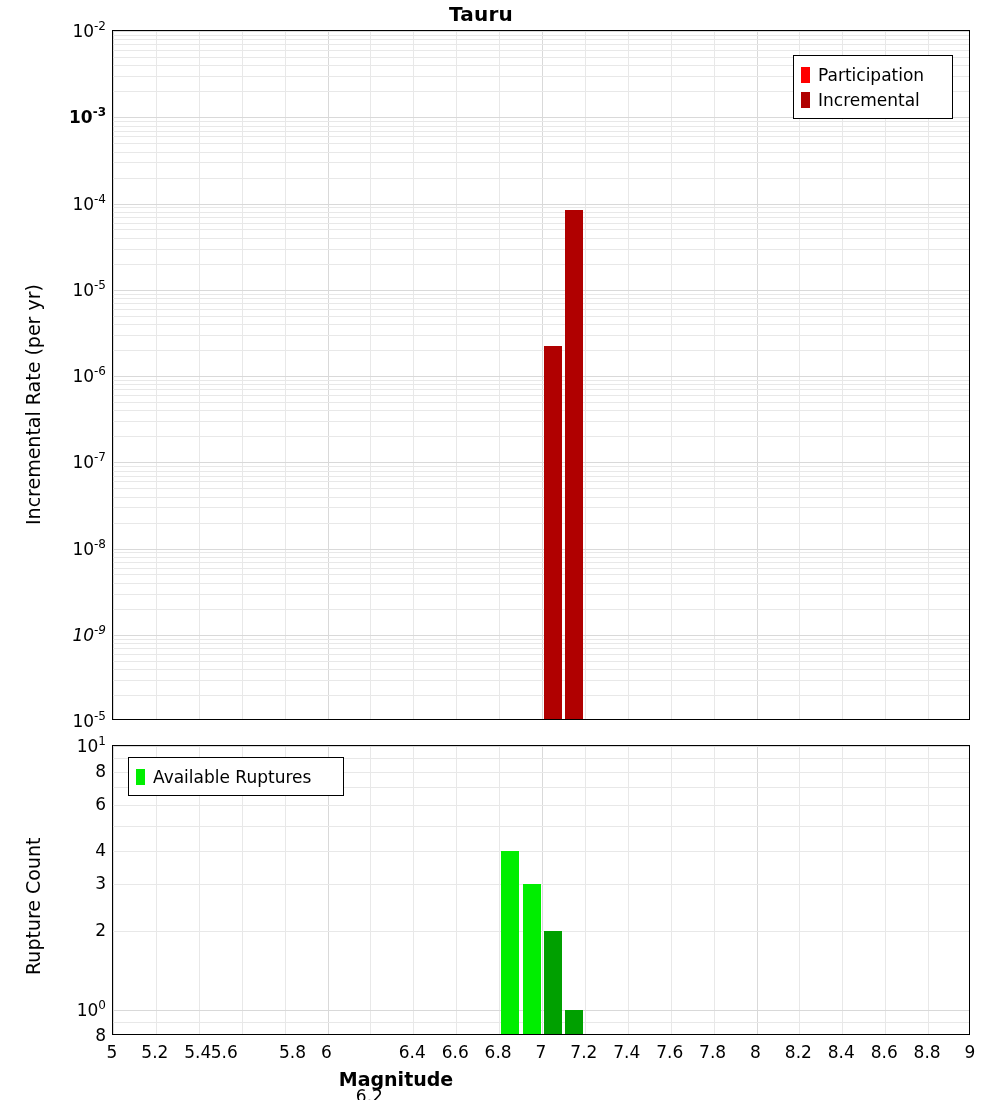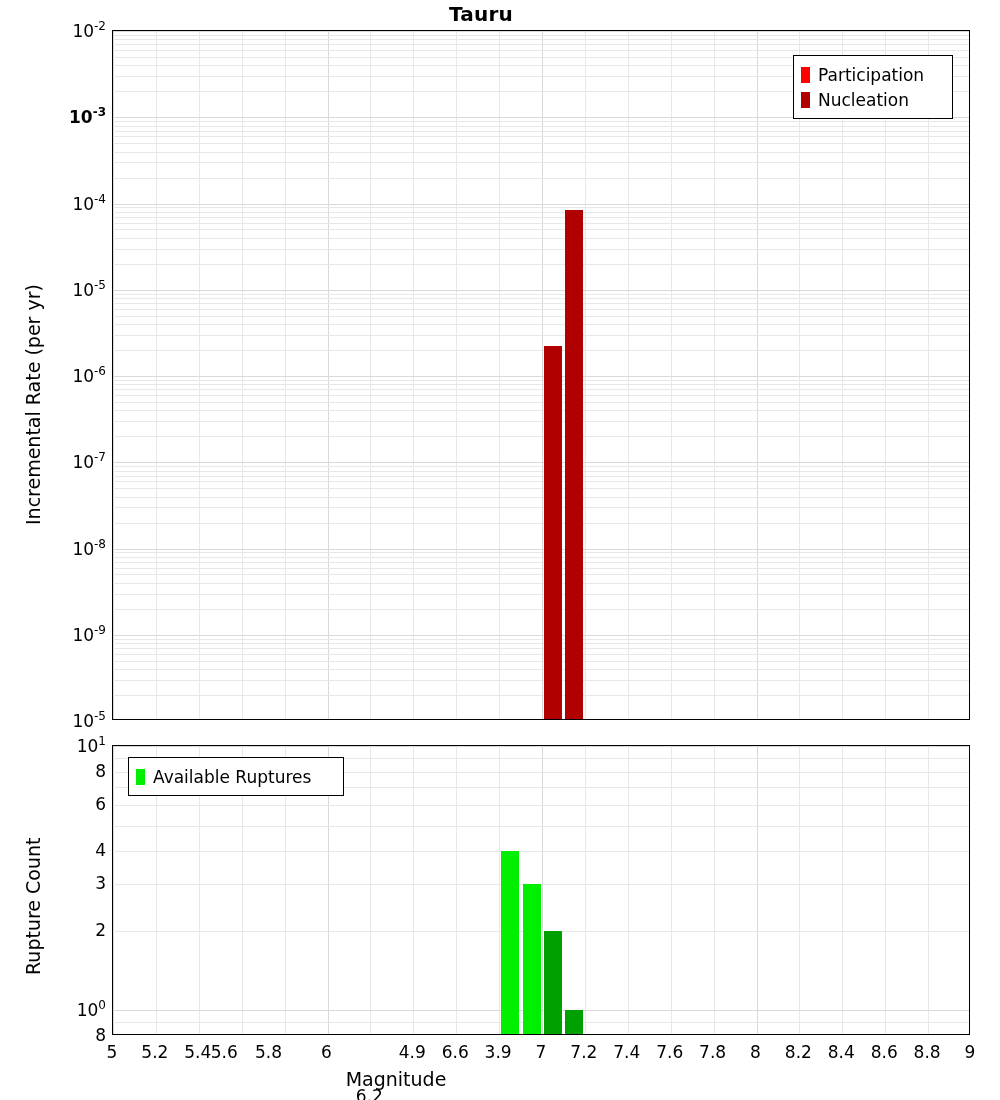--- a/index.html
+++ b/index.html
@@ -230,34 +230,34 @@
   </div>
 
   <div id="yticks-top">
       <div class="tick-label ytick-top" style="left: 30px; width: 76px; top: 30px;">10<span class="sup">-2</span></div>
       <div class="tick-label ytick-top" style="left: 30px; width: 76px; top: 116.25px; font-weight: bold;">10<span class="sup">-3</span></div>
       <div class="tick-label ytick-top" style="left: 30px; width: 76px; top: 202.5px;">10<span class="sup">-4</span></div>
       <div class="tick-label ytick-top" style="left: 30px; width: 76px; top: 288.75px;">10<span class="sup">-5</span></div>
       <div class="tick-label ytick-top" style="left: 30px; width: 76px; top: 375px;">10<span class="sup">-6</span></div>
       <div class="tick-label ytick-top" style="left: 30px; width: 76px; top: 461.25px;">10<span class="sup">-7</span></div>
       <div class="tick-label ytick-top" style="left: 30px; width: 76px; top: 547.5px;">10<span class="sup">-8</span></div>
-      <div class="tick-label ytick-top" style="left: 30px; width: 76px; top: 633.75px;">10<span class="sup">-9</span></div>
+      <div class="tick-label ytick-top" style="left: 30px; width: 76px; top: 633.75px; font-style: italic;">10<span class="sup">-9</span></div>
       <div class="tick-label ytick-top" style="left: 30px; width: 76px; top: 720px;">10<span class="sup">-5</span></div>
     </div>
 
   <div class="axis-title vertical" style="left:22px; top:525px;">Incremental Rate (per yr)</div>
 
   <div class="legend" id="legend-top" style="left:793px; top:55px; width:160px;">
       <div class="legend-row">
         <span class="legend-swatch" style="background: rgb(255, 0, 0);"></span>
         <span class="legend-text">Participation</span>
       </div>
       <div class="legend-row">
         <span class="legend-swatch" style="background: rgb(176, 0, 0);"></span>
-        <span class="legend-text">Nucleation</span>
+        <span class="legend-text">Incremental</span>
       </div>
     </div>
 
   <div class="plot" id="plot-bottom" style="left:112px; top:745px; width:858px; height:290px;">
     <div class="gridlayer" id="grid-bottom">
         <div class="gl-v major" style="left: 0px;"></div>
         <div class="gl-v" style="left: 43px;"></div>
         <div class="gl-v" style="left: 86px;"></div>
         <div class="gl-v" style="left: 129px;"></div>
         <div class="gl-v" style="left: 172px;"></div>
@@ -314,34 +314,34 @@
         <span class="legend-swatch" style="background: rgb(0, 238, 0);"></span>
         <span class="legend-text">Available Ruptures</span>
       </div>
     </div>
 
   <div id="xticks">
       <div class="tick-label" style="left: 82px; width: 60px; text-align: center; top: 1042px;">5</div>
       <div class="tick-label" style="left: 124.9px; width: 60px; text-align: center; top: 1042px;">5.2</div>
       <div class="tick-label" style="left: 167.8px; width: 60px; text-align: center; top: 1042px;">5.4</div>
       <div class="tick-label" style="left: 210.7px; width: 60px; text-align: left; top: 1042px;">5.6</div>
-      <div class="tick-label" style="left: 255px; width: 60px; text-align: left; top: 1042px;">5.8</div>
+      <div class="tick-label" style="left: 246px; width: 60px; text-align: right; top: 1042px;">5.8</div>
       <div class="tick-label" style="left: 296.5px; width: 60px; text-align: center; top: 1042px;">6</div>
       <div class="tick-label" style="left: 339.4px; width: 60px; text-align: center; top: 1042px; margin-top: 44px;">6.2</div>
-      <div class="tick-label" style="left: 382.3px; width: 60px; text-align: center; top: 1042px;">4.9</div>
+      <div class="tick-label" style="left: 382.3px; width: 60px; text-align: center; top: 1042px;">6.4</div>
       <div class="tick-label" style="left: 425.2px; width: 60px; text-align: center; top: 1042px;">6.6</div>
-      <div class="tick-label" style="left: 468.1px; width: 60px; text-align: center; top: 1042px;">3.9</div>
+      <div class="tick-label" style="left: 468.1px; width: 60px; text-align: center; top: 1042px;">6.8</div>
       <div class="tick-label" style="left: 511px; width: 60px; text-align: center; top: 1042px;">7</div>
       <div class="tick-label" style="left: 553.9px; width: 60px; text-align: center; top: 1042px;">7.2</div>
       <div class="tick-label" style="left: 596.8px; width: 60px; text-align: center; top: 1042px;">7.4</div>
       <div class="tick-label" style="left: 639.7px; width: 60px; text-align: center; top: 1042px;">7.6</div>
       <div class="tick-label" style="left: 682.6px; width: 60px; text-align: center; top: 1042px;">7.8</div>
       <div class="tick-label" style="left: 725.5px; width: 60px; text-align: center; top: 1042px;">8</div>
       <div class="tick-label" style="left: 768.4px; width: 60px; text-align: center; top: 1042px;">8.2</div>
       <div class="tick-label" style="left: 811.3px; width: 60px; text-align: center; top: 1042px;">8.4</div>
       <div class="tick-label" style="left: 854.2px; width: 60px; text-align: center; top: 1042px;">8.6</div>
       <div class="tick-label" style="left: 897.1px; width: 60px; text-align: center; top: 1042px;">8.8</div>
       <div class="tick-label" style="left: 940px; width: 60px; text-align: center; top: 1042px;">9</div>
     </div>
 
-  <div class="axis-title" style="left:0; top:1068px; width:792px; text-align:center;">Magnitude</div>
+  <div class="axis-title" style="left:0; top:1068px; width:792px; text-align:center;font-weight:bold;">Magnitude</div>
 
 </div>
 
 </body></html>

